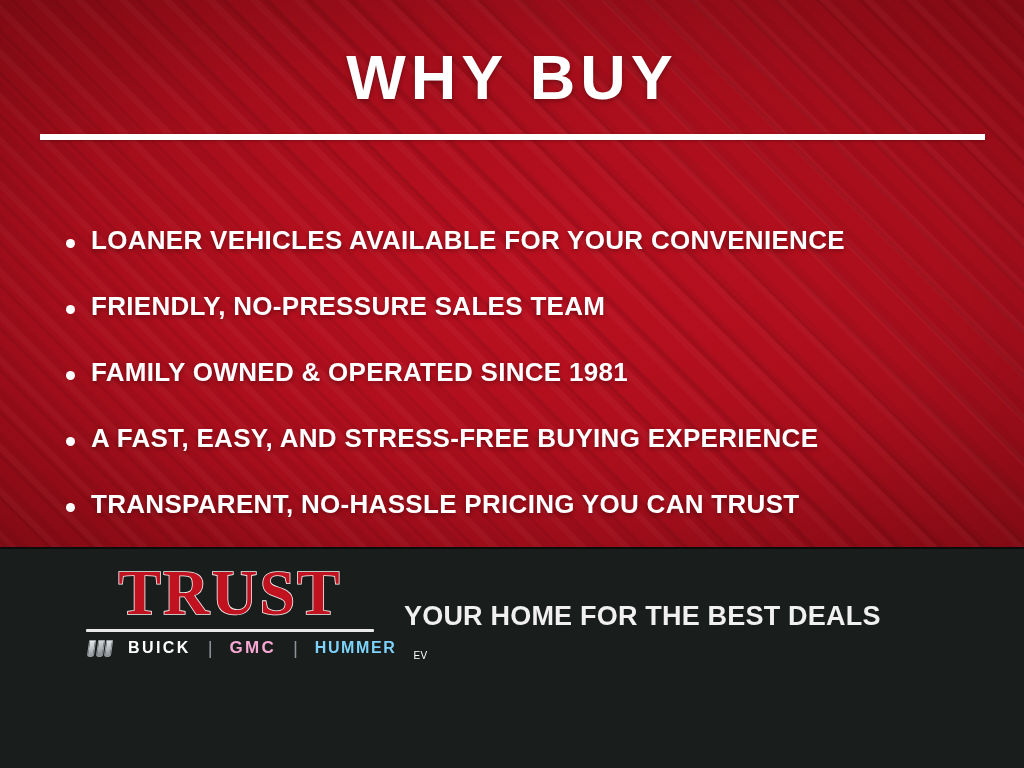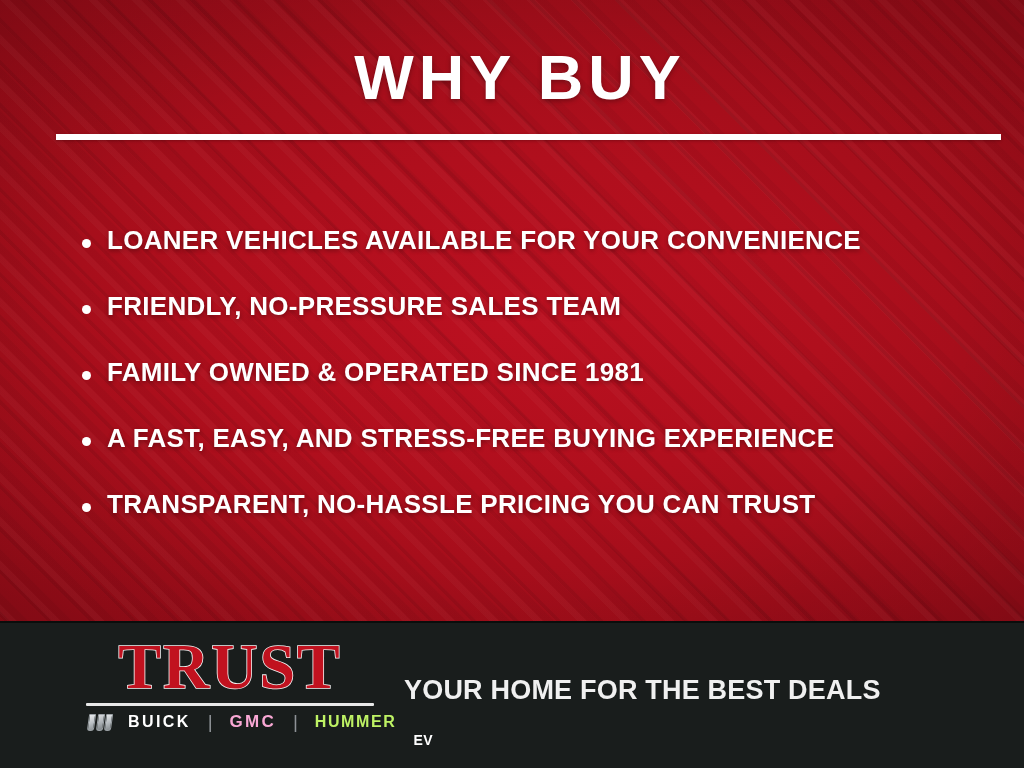--- a/index.html
+++ b/index.html
@@ -17,25 +17,24 @@
     position:relative;
     width:1024px;
     height:768px;
     display:flex;
     flex-direction:column;
   }
 
   
   .hero {
     position:relative;
-    height:621px;
+    height:547px;
     width:100%;
     overflow:hidden;
     background:#4d7c0f;
-    padding-left:16px;
   }
   .hero-radial {
     position:absolute;
     inset:0;
     background:radial-gradient(ellipse 80% 70% at 50% 52%,
                  #bb1020 0%, #b00f1d 38%, #9d0d19 72%, #8d0b16 100%);
   }
   .hero-stripes {
     position:absolute;
     inset:-40px;
@@ -205,34 +204,34 @@
     margin:0 1px;
   }
   .brand-gmc {
     color:#f9a8d4;
     font-size:17px;
     font-weight:bold;
     letter-spacing:2.2px;
     font-family:"Liberation Sans", sans-serif;
   }
   .brand-hummer {
-    color:#bef264;
+    color:#7dd3fc;
     font-size:16px;
     font-weight:bold;
     letter-spacing:1.6px;
     font-family:"Liberation Sans", sans-serif;
   }
   .brand-ev {
     color:#ffffff;
-    font-size:14px;
-    font-weight:bold;
+    font-size:10px;
+    font-weight:normal;
     letter-spacing:0.5px;
     margin-left:1px;
     position:relative;
-    top:18px;
+    top:7px;
   }
 
   
   .tagline {
     position:absolute;
     left:404px;
     top:53px;
     color:#f0f0f0;
     font-size:27px;
     font-weight:bold;

